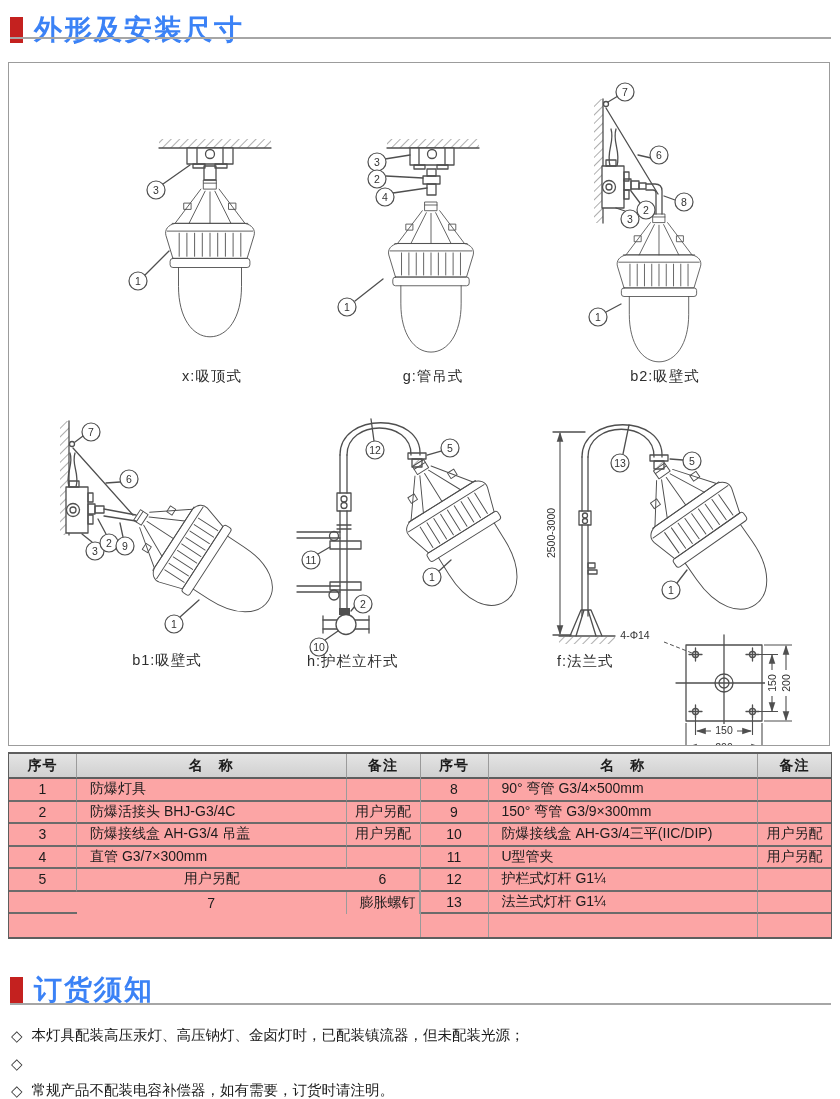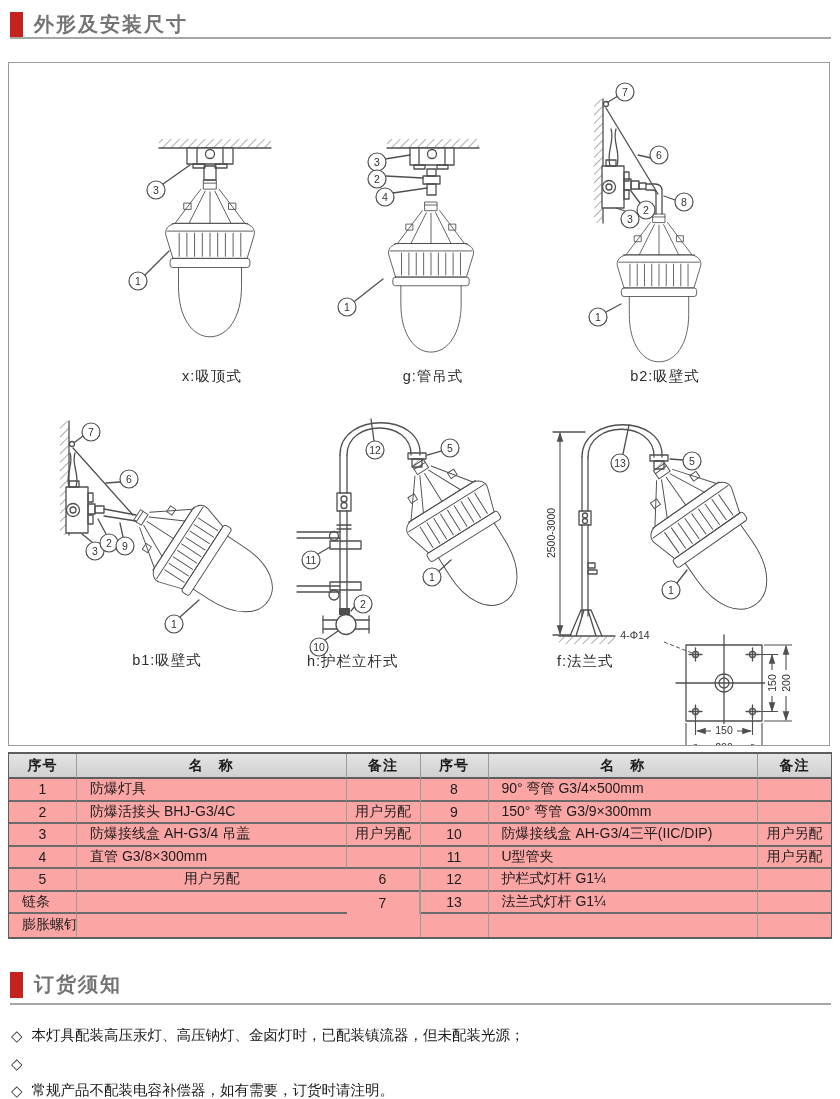--- a/index.html
+++ b/index.html
@@ -1,19 +1,19 @@
 <!DOCTYPE html>
 <html><head>
 <meta charset="utf-8">
 <style>
   html,body{margin:0;padding:0;background:#fff}
   body{width:840px;height:1099px;position:relative;font-family:"Liberation Sans","DejaVu Sans",sans-serif;color:#222}
   .sec-head{position:absolute;display:flex;align-items:center;gap:11px}
   .red-bar{width:13px;height:26px;background:#c4211f}
-  .sec-title{font-size:20px;font-weight:700;color:#737373;letter-spacing:2px}
+  .sec-title{font-size:28px;font-weight:700;color:#3b82f6;letter-spacing:2px}
   .rule{position:absolute;left:10px;right:9px;height:2px;background:#a6a6a6}
   .panel{position:absolute;left:8px;top:62px;width:820px;height:682px;border:1px solid #9c9c9c;background:#fff}
 
   
   .ln{stroke:#4f4f4f;stroke-width:1.3;fill:none;stroke-linecap:round;stroke-linejoin:round}
   .fw{fill:#fff}
   .ht{fill:url(#hat);stroke:none}
   .co circle{fill:#fff;stroke:#4f4f4f;stroke-width:1.2}
   .co text{font-size:10.5px;fill:#333;text-anchor:middle}
   .cap{font-size:14.5px;fill:#2e2e2e;text-anchor:middle;letter-spacing:1px}
@@ -397,28 +397,27 @@
 
     <div class="pc">2</div>
     <div class="pc name">防爆活接头 BHJ-G3/4C</div>
     <div class="pc last">用户另配</div>
 
     <div class="pc">3</div>
     <div class="pc name">防爆接线盒 AH-G3/4 吊盖</div>
     <div class="pc last">用户另配</div>
 
     <div class="pc">4</div>
-    <div class="pc name">直管 G3/8×300mm</div>
+    <div class="pc name">直管 G3/7×300mm</div>
     <div class="pc last"></div>
 
     <div class="pc">5</div>
     <div class="pc last">用户另配</div>
 
     <div class="pc">6</div>
-    <div class="pc name">链条</div>
     <div class="pc last"></div>
 
     <div class="pc">7</div>
     <div class="pc name">膨胀螺钉 M6</div>
     <div class="pc last"></div>
   </div>
 
   <div class="phalf right">
     <div class="pc ph">序号</div>
     <div class="pc ph name" style="justify-content:center;padding-left:0">名　称</div>

